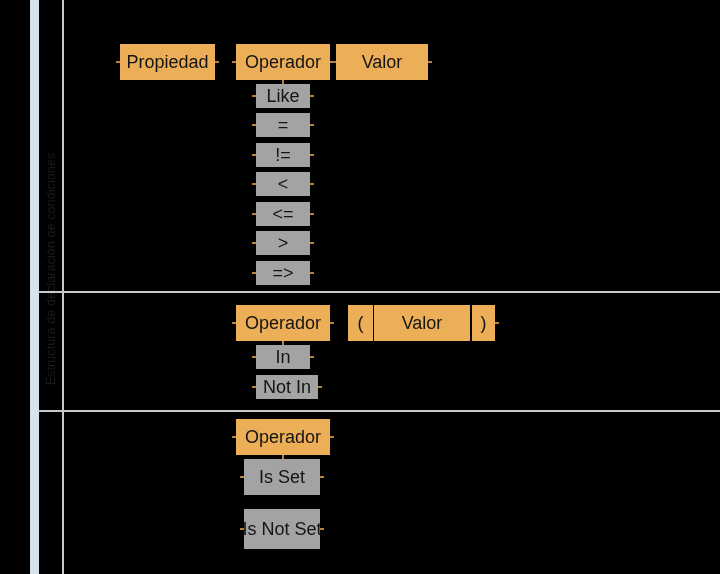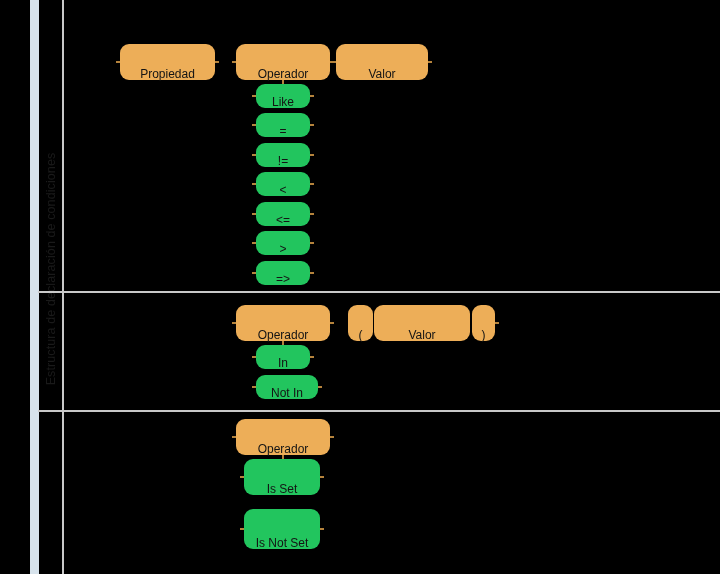--- a/index.html
+++ b/index.html
@@ -52,34 +52,33 @@
     position: absolute;
     height: 2px;
     background: #c9c9c9;
   }
 
   
   .node {
     position: absolute;
     box-sizing: border-box;
     display: flex;
-    align-items: flex-end;
+    align-items: center;
     justify-content: center;
     color: #141414;
-    font-size: 12px;
+    font-size: 18px;
     line-height: 1;
     white-space: nowrap;
     user-select: none;
-    border-radius: 9px;
   }
   .node.primary {
     background: #edae58;
   }
   .node.secondary {
-    background: #22c55e;
+    background: #a3a3a3;
   }
 
   
   .nub {
     position: absolute;
     width: 4px;
     height: 2px;
     background: #b5833c;
     top: 50%;
     margin-top: -1px;

